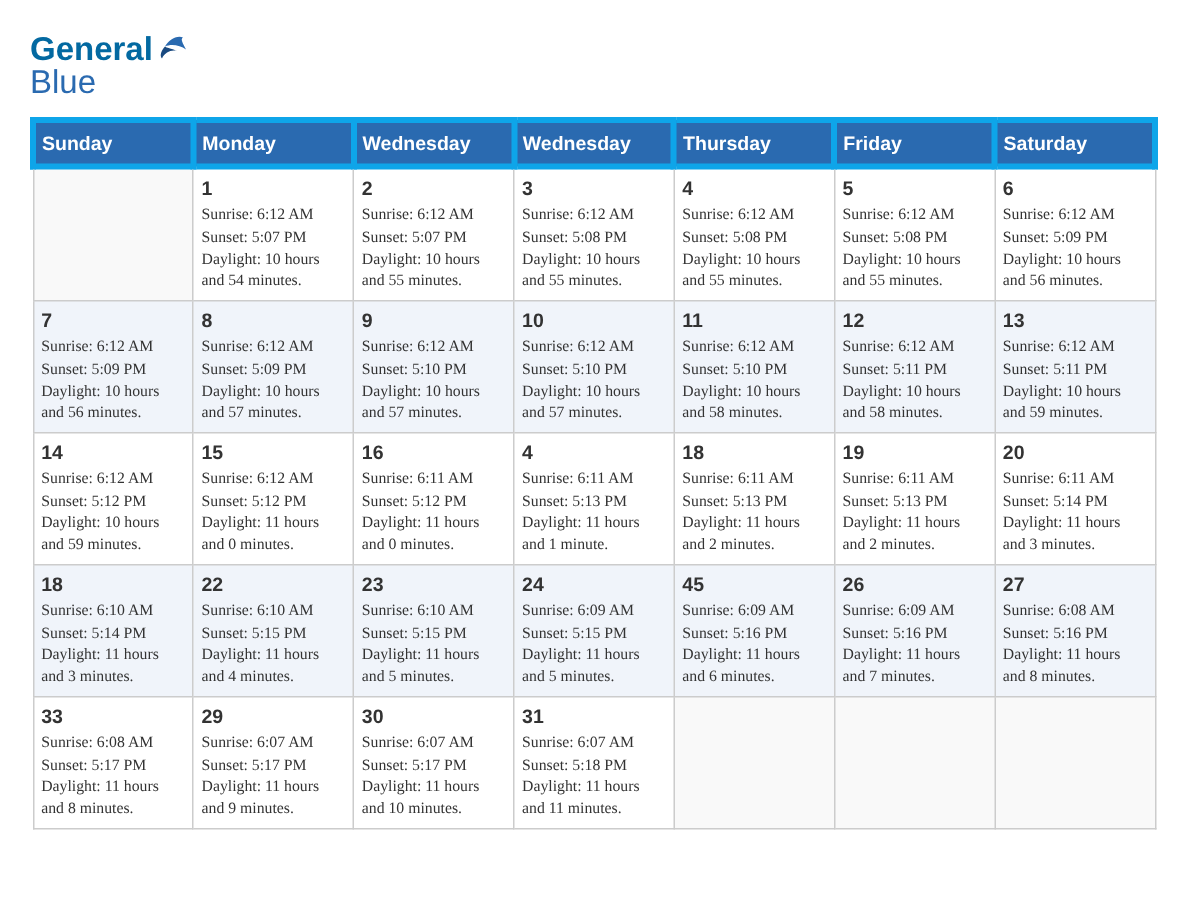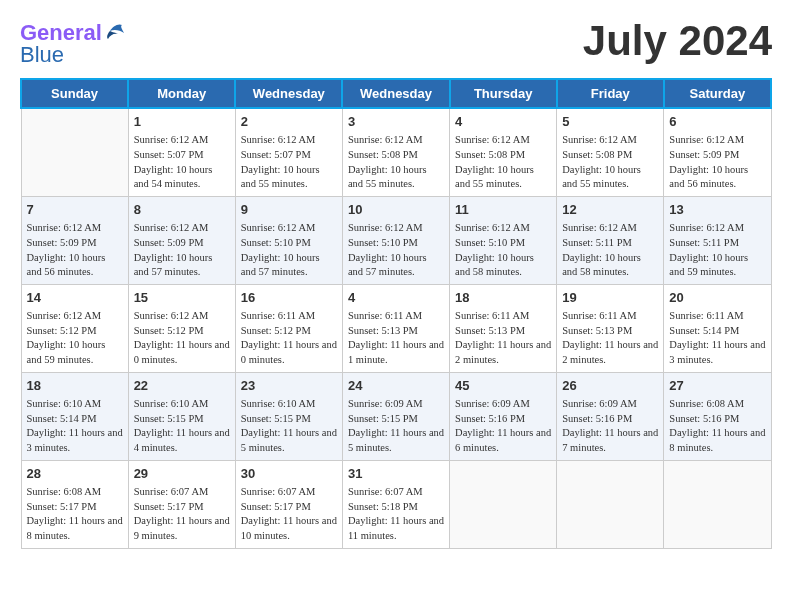--- a/index.html
+++ b/index.html
@@ -37,24 +37,24 @@
     }
     .calendar-table {
       width: 100%;
       border-collapse: collapse;
       font-size: 11px;
     }
     .calendar-table thead tr th {
       background-color: #2a6ab0;
       color: #fff;
       padding: 6px 4px;
-      text-align: center;
+      text-align: left;
       font-size: 13px;
       font-weight: bold;
-      border: 2px solid #0ea5e9;
+      border: 4px solid #0ea5e9;
     }
     .calendar-table tbody tr td {
       border: 1px solid #ccc;
       vertical-align: top;
       padding: 4px 5px;
       width: calc(100% / 7);
       min-height: 70px;
       color: #333;
       line-height: 1.4;
     }
@@ -75,30 +75,29 @@
     .row-alt {
       background-color: #f0f4fa;
     }
   </style>
 </head>
 <body>
 
 <div class="header-area">
   <div class="logo">
     <div style="display:flex; align-items:center;">
-      <span style="font-size:22px; font-weight:bold; color:#8b5cf6;">General</span>
+      <span style="font-size:22px; font-weight:bold; color:#0369a1;">General</span>
       <svg width="22" height="20" viewBox="0 0 22 20" style="margin-left:2px;">
         <path d="M18 2 C14 0, 8 4, 6 8 C10 6, 16 7, 20 10 C18 6, 16 3, 18 2Z" fill="#2a6ab0"></path>
         <path d="M6 8 C4 10, 2 14, 4 16 C6 12, 10 10, 14 11 C10 9, 7 9, 6 8Z" fill="#1a4a80"></path>
       </svg>
     </div>
     <span style="font-size:22px; font-weight:normal; color:#2a6ab0; margin-top:-4px;">Blue</span>
   </div>
   <div class="title-area">
-    <div class="month-title">July 2024</div>
   </div>
 </div>
 
 <table class="calendar-table">
   <thead>
     <tr>
       <th>Sunday</th>
       <th>Monday</th>
       <th>Wednesday</th>
       <th>Wednesday</th>
@@ -220,21 +219,21 @@
           <span class="day-number">26</span>
           <div class="day-info">Sunrise: 6:09 AM<br>Sunset: 5:16 PM<br>Daylight: 11 hours and 7 minutes.</div>
         </td>
         <td>
           <span class="day-number">27</span>
           <div class="day-info">Sunrise: 6:08 AM<br>Sunset: 5:16 PM<br>Daylight: 11 hours and 8 minutes.</div>
         </td>
       </tr>
       <tr class="">
         <td>
-          <span class="day-number">28</span>
+          <span class="day-number">33</span>
           <div class="day-info">Sunrise: 6:08 AM<br>Sunset: 5:17 PM<br>Daylight: 11 hours and 8 minutes.</div>
         </td>
         <td>
           <span class="day-number">29</span>
           <div class="day-info">Sunrise: 6:07 AM<br>Sunset: 5:17 PM<br>Daylight: 11 hours and 9 minutes.</div>
         </td>
         <td>
           <span class="day-number">30</span>
           <div class="day-info">Sunrise: 6:07 AM<br>Sunset: 5:17 PM<br>Daylight: 11 hours and 10 minutes.</div>
         </td>

